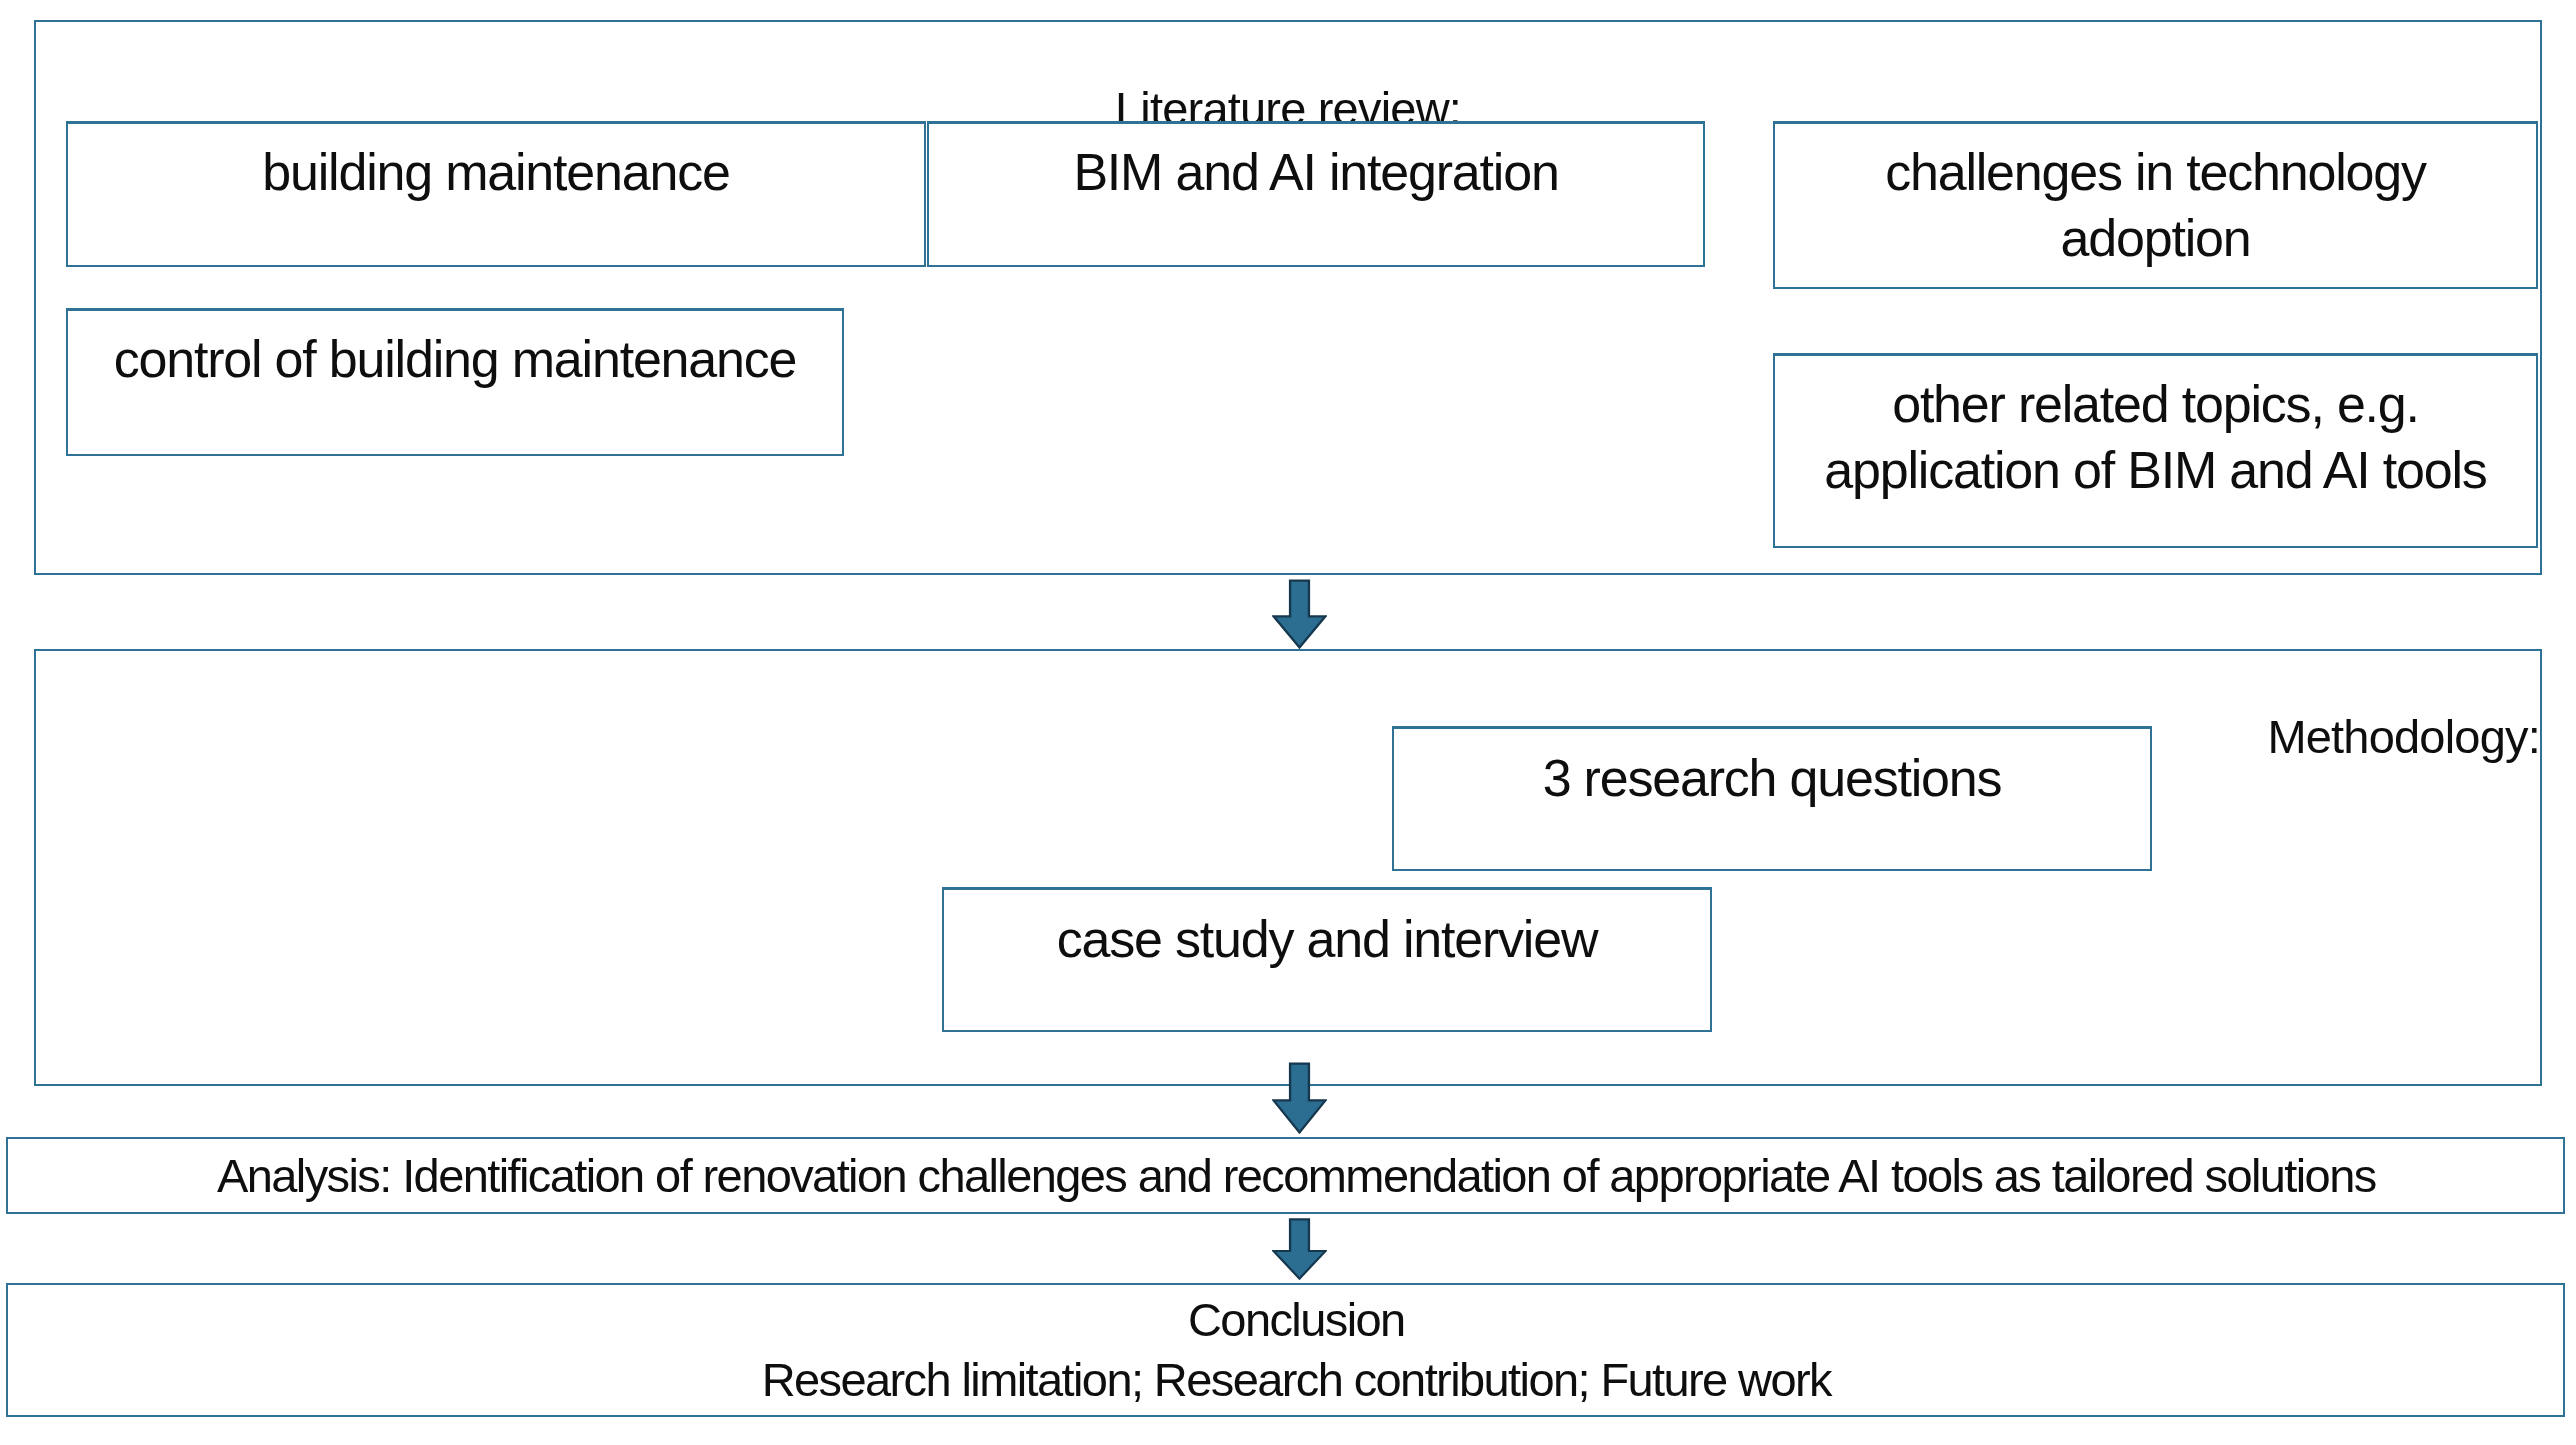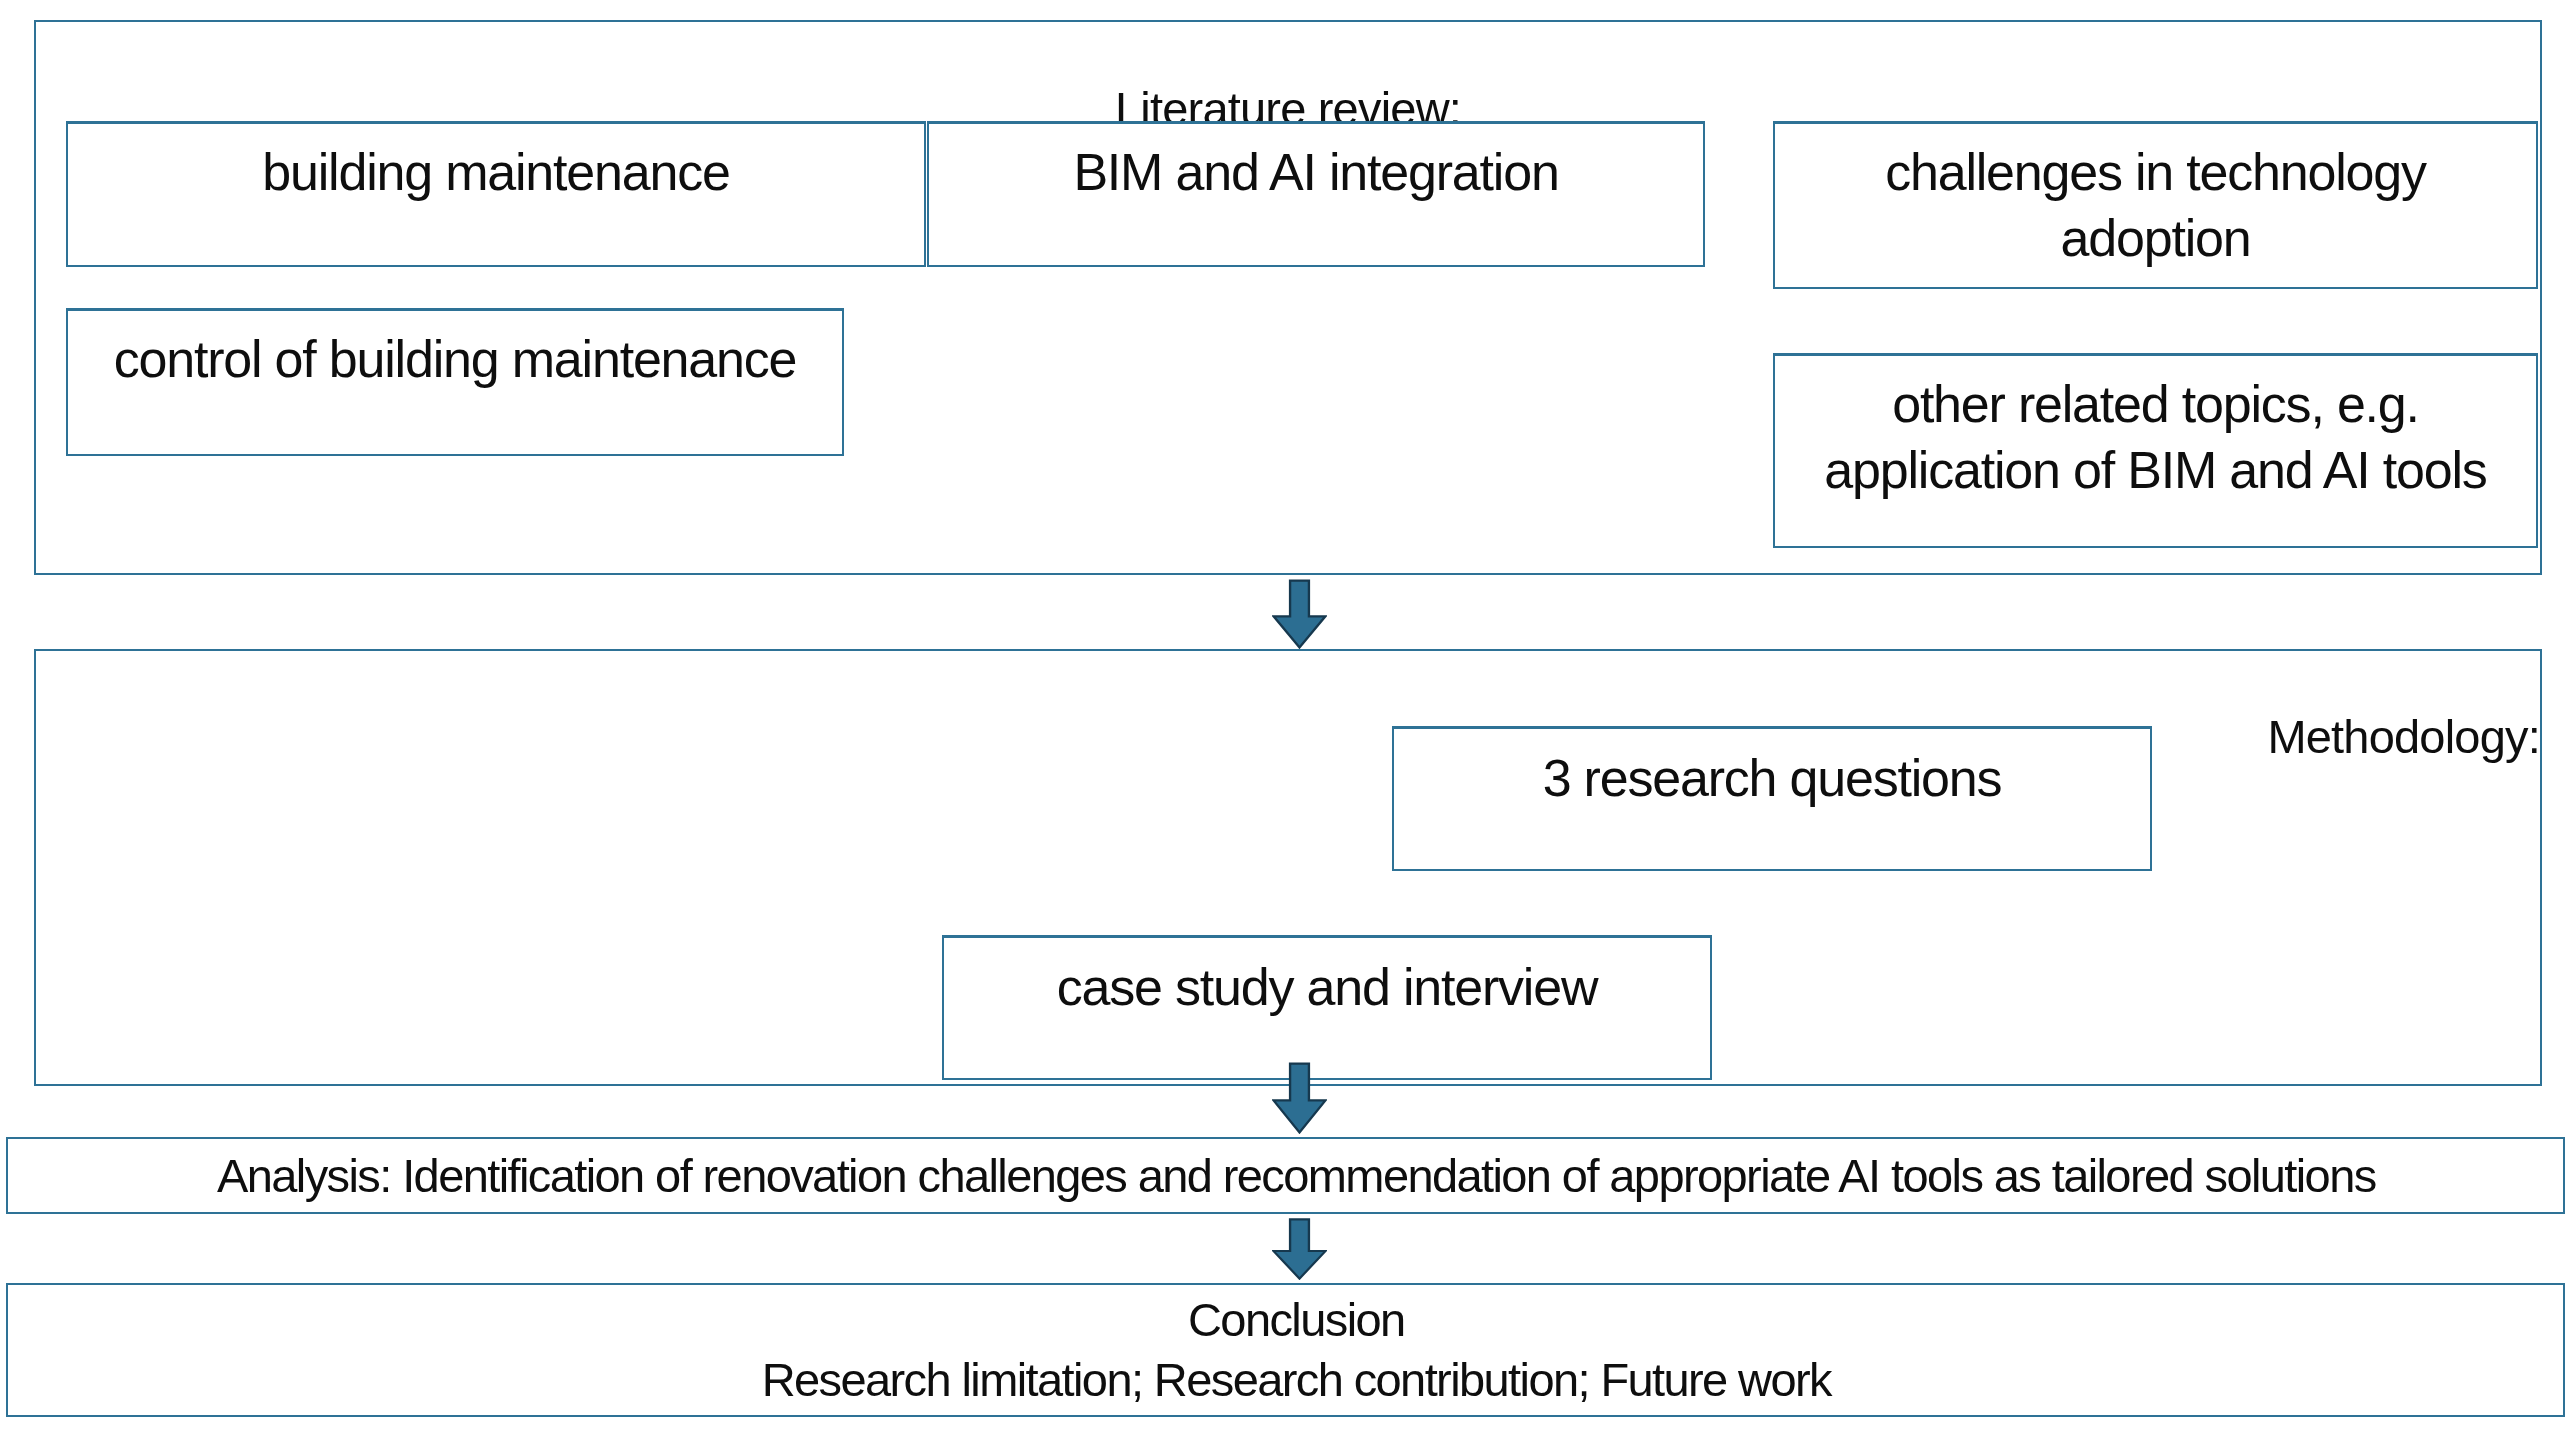--- a/index.html
+++ b/index.html
@@ -107,21 +107,21 @@
   </div>
 
   <section class="container" style="left:34px;top:649px;width:2508px;height:437px;">
     <div class="section-title" style="padding-top:7.9px;text-align:right;">Methodology:</div>
 
 
     <div class="box" style="left:1356px;top:75px;width:760px;height:145px;">
       <div class="tline">3 research questions</div>
     </div>
 
-    <div class="box" style="left:906px;top:236px;width:770px;height:145px;margin-top:48px;">
+    <div class="box" style="left:906px;top:236px;width:770px;height:145px;">
       <div class="tline">case study and interview</div>
     </div>
   </section>
 
   <div class="arrow" style="left:1272px;top:1062px;width:55px;height:72px;">
     <svg viewBox="0 0 70 90" preserveAspectRatio="none">
       <path d="M23 2 H47 V48 H68 L35 88 L2 48 H23 Z" fill="var(--arrow-fill)" stroke="var(--arrow-outline)" stroke-width="3"></path>
     </svg>
   </div>
 

